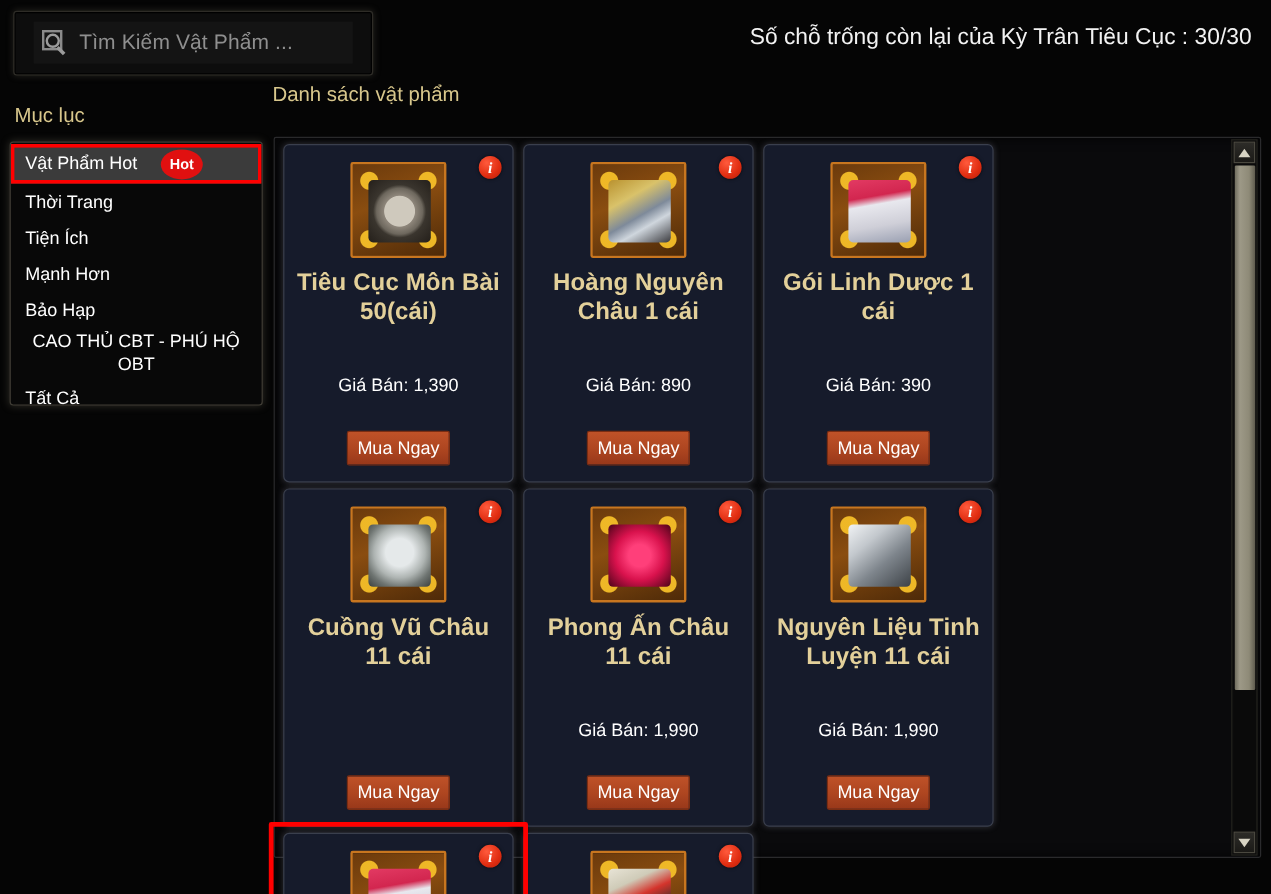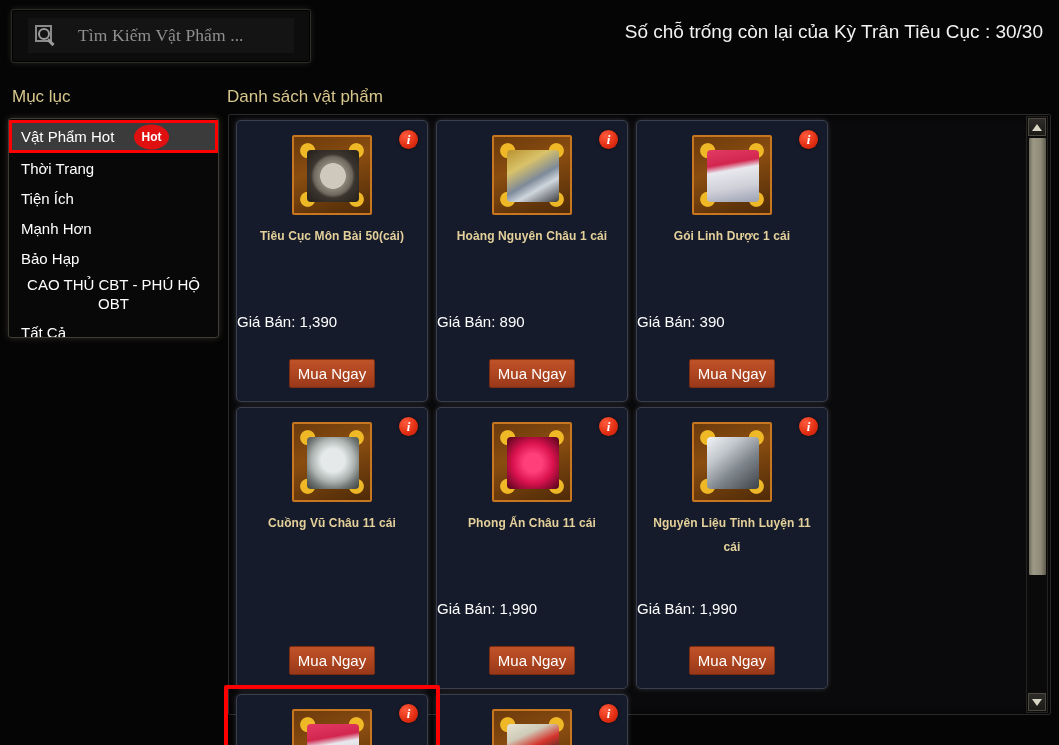--- a/index.html
+++ b/index.html
@@ -33,24 +33,23 @@
     display: flex;
     align-items: center;
   }
   #search-inner {
     position: absolute;
     left: 16px; top: 8px;
     width: 266px; height: 35px;
     background: #141414;
     display: flex;
     align-items: center;
-    gap: 21px;
+    gap: 9px;
     padding-left: 6px;
     box-sizing: border-box;
-    font-family: Liberation Serif, serif;
   }
   .search-glyph {
     width: 23px; height: 23px;
     position: relative;
     flex: none;
   }
   .search-glyph .sq {
     position: absolute;
     left: 1px; top: 1px;
     width: 17px; height: 17px;
@@ -89,21 +88,21 @@
   }
 
   
   .section-title {
     position: absolute;
     color: #d8c78c;
     font-size: 17px;
     white-space: nowrap;
   }
   #title-menu { left: 12px; top: 87px; }
-  #title-list { left: 227px; top: 87px; text-align: right; }
+  #title-list { left: 227px; top: 69px; text-align: right; }
 
   
   #sidebar {
     position: absolute;
     left: 8px; top: 118px;
     width: 211px; height: 220px;
     background: #080808;
     border: 1px solid #403d35;
     border-radius: 3px;
     box-shadow: 0 0 7px rgba(140,134,112,.30);
@@ -241,29 +240,30 @@
     position: absolute;
     left: 13px; top: 13px;
     width: 52px; height: 52px;
     border-radius: 4px;
   }
   .item-title {
     margin-top: 9px;
     width: 176px;
     text-align: center;
     color: #e3d09a;
-    font-size: 12px;
+    font-size: 20px;
     font-weight: bold;
     line-height: 24px;
     letter-spacing: .1px;
   }
   .item-price {
     position: absolute;
     left: 0; right: 0;
     top: 192px;
+    text-align: center;
     color: #ffffff;
     font-size: 15px;
   }
   .buy-button {
     position: absolute;
     left: 50%;
     transform: translateX(-50%);
     top: 238px;
     width: 86px; height: 29px;
     background: linear-gradient(180deg, #bf5228 0%, #ad4520 55%, #98381a 100%);

